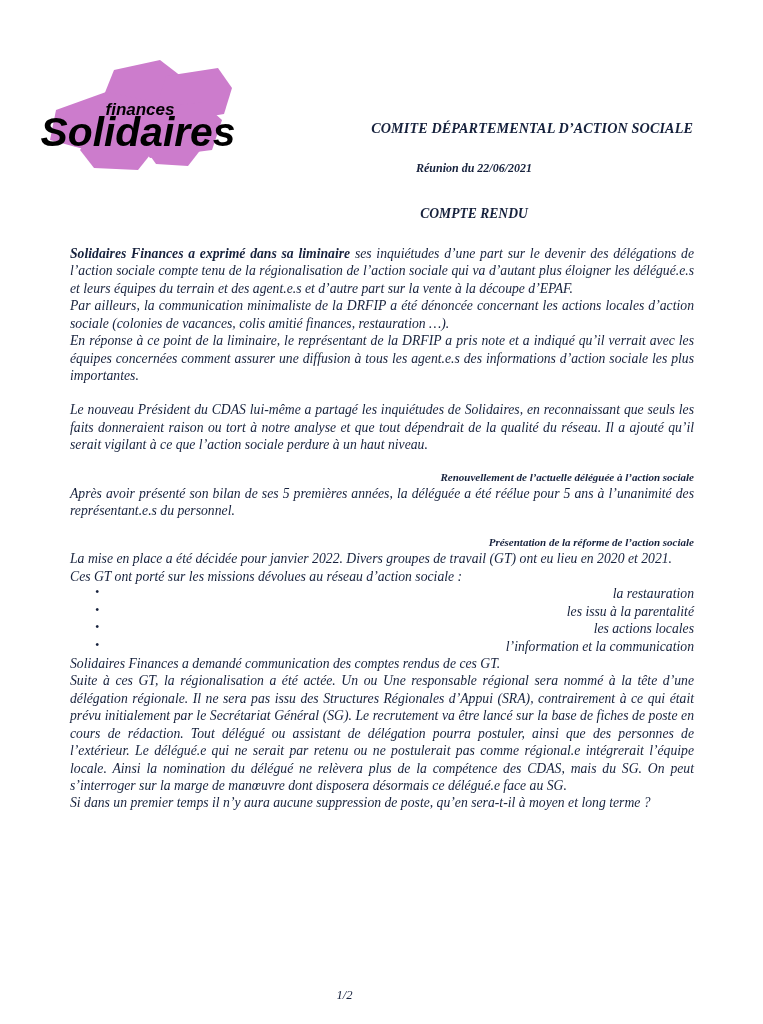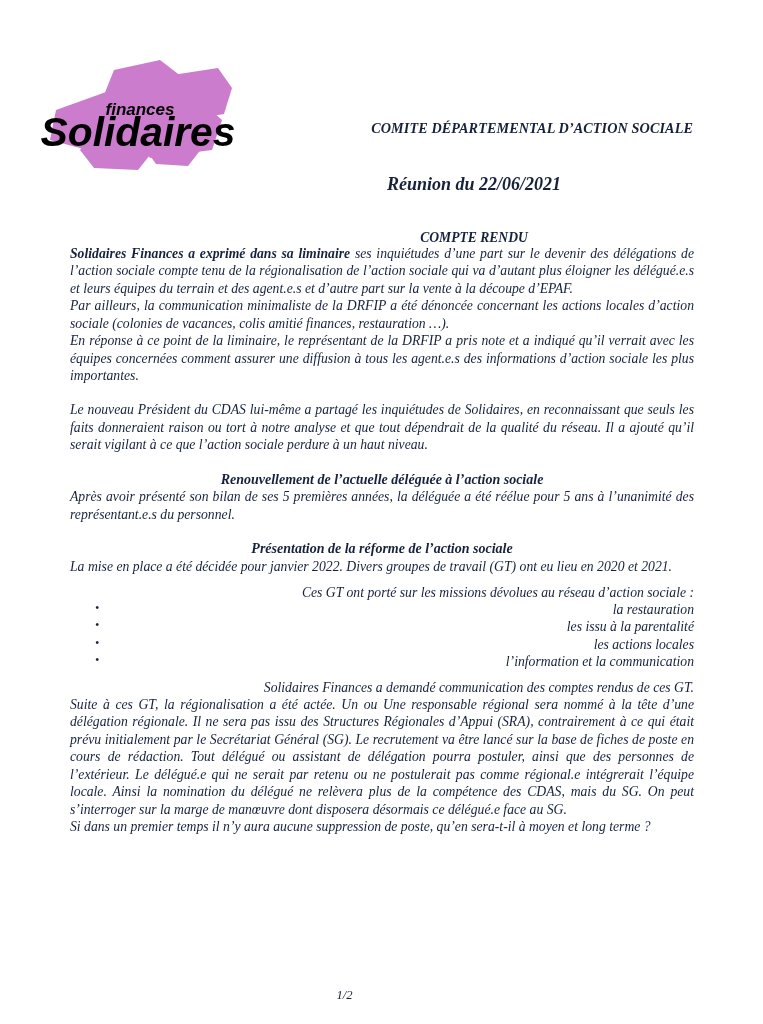--- a/index.html
+++ b/index.html
@@ -46,22 +46,22 @@
   .doc-title {
     font-weight: bold;
     font-size: 14.2px;
     letter-spacing: 0.1px;
     line-height: 1.25;
     margin: 0;
     text-align: right;
   }
   .doc-subtitle {
     font-weight: bold;
-    font-size: 18px;
-    margin: 13px;
+    font-size: 12px;
+    margin: 0;
     padding-top: 23px;
   }
   .doc-kicker {
     font-weight: bold;
     font-size: 13.6px;
     margin: 8px;
     padding-top: 22px;
   }
 
   
@@ -72,29 +72,29 @@
     width: 624px;
     font-size: 13.7px;
     line-height: 1.272;
   }
 
   .para {
     margin: 0;
     text-align: justify;
     text-justify: inter-word;
   }
-  .para.nojust { text-align: right; margin-top: 8px; }
+  .para.nojust { text-align: left; }
 
   .gap-block { height: 17px; }
 
   .sec-heading {
     margin: 0;
     font-weight: bold;
-    font-size: 14px;
-    text-align: center;
+    font-size: 11px;
+    text-align: right;
   }
 
   .lead-run { font-weight: bold; }
 
   ul.bullets {
     margin: 0;
     padding: 0;
     list-style: none;
   }
   ul.bullets li {

